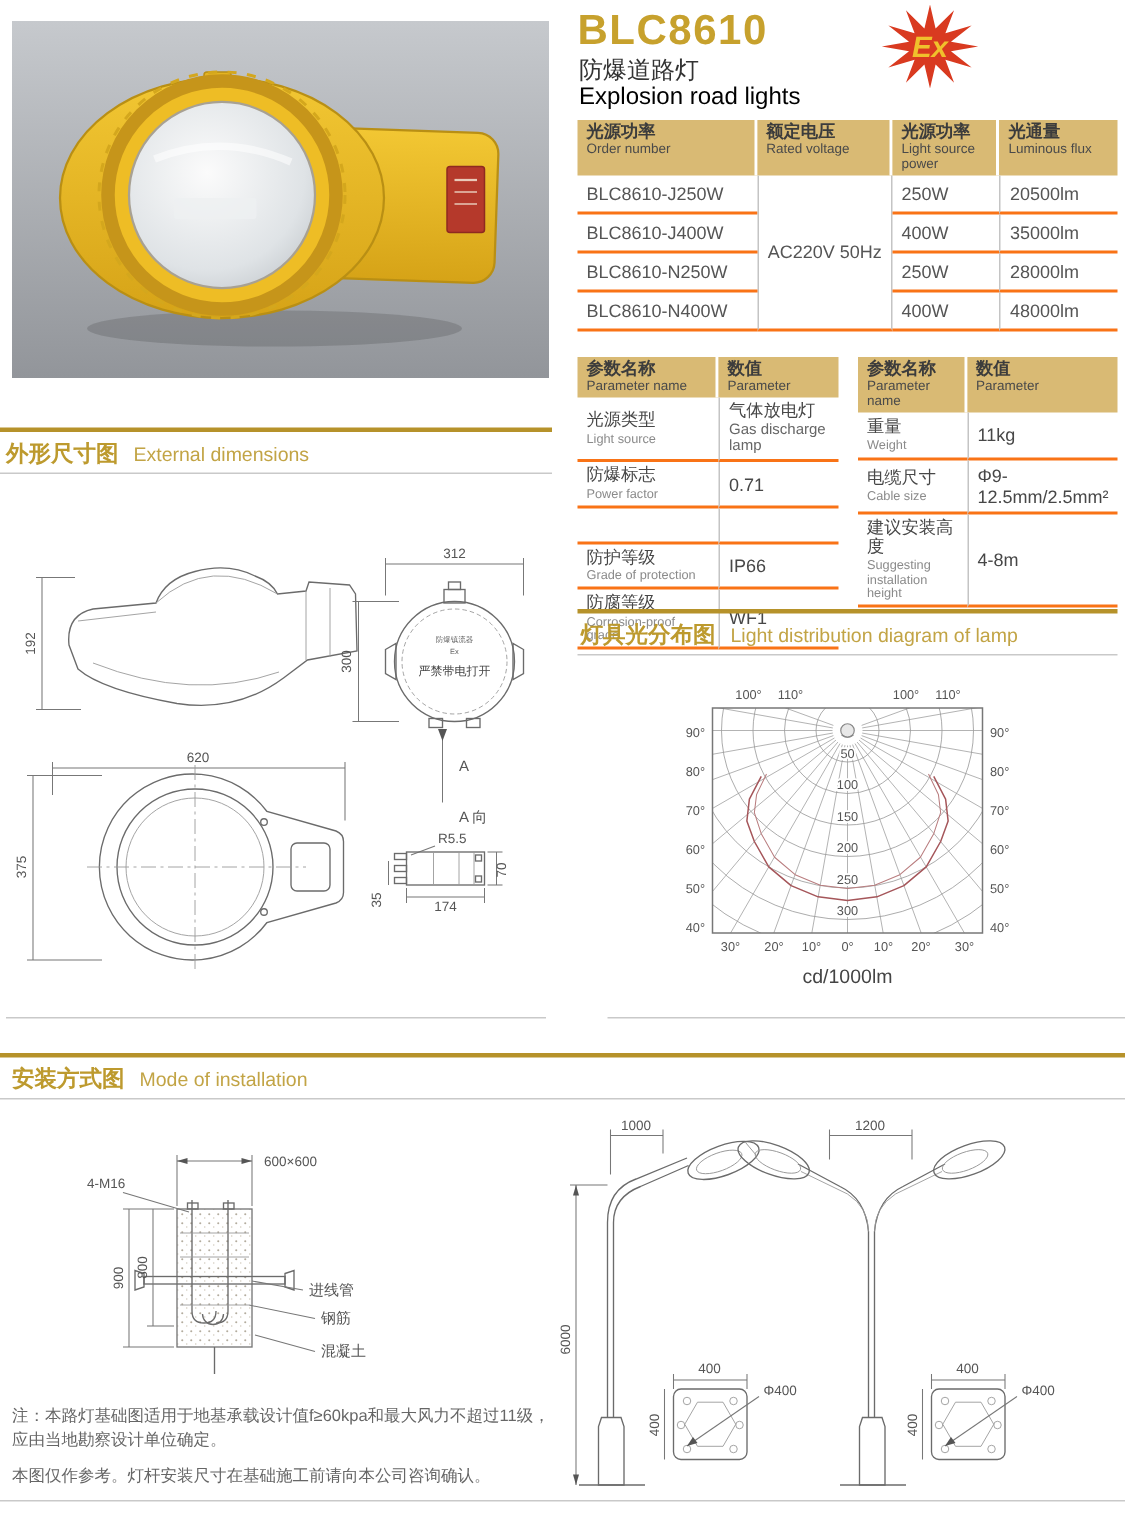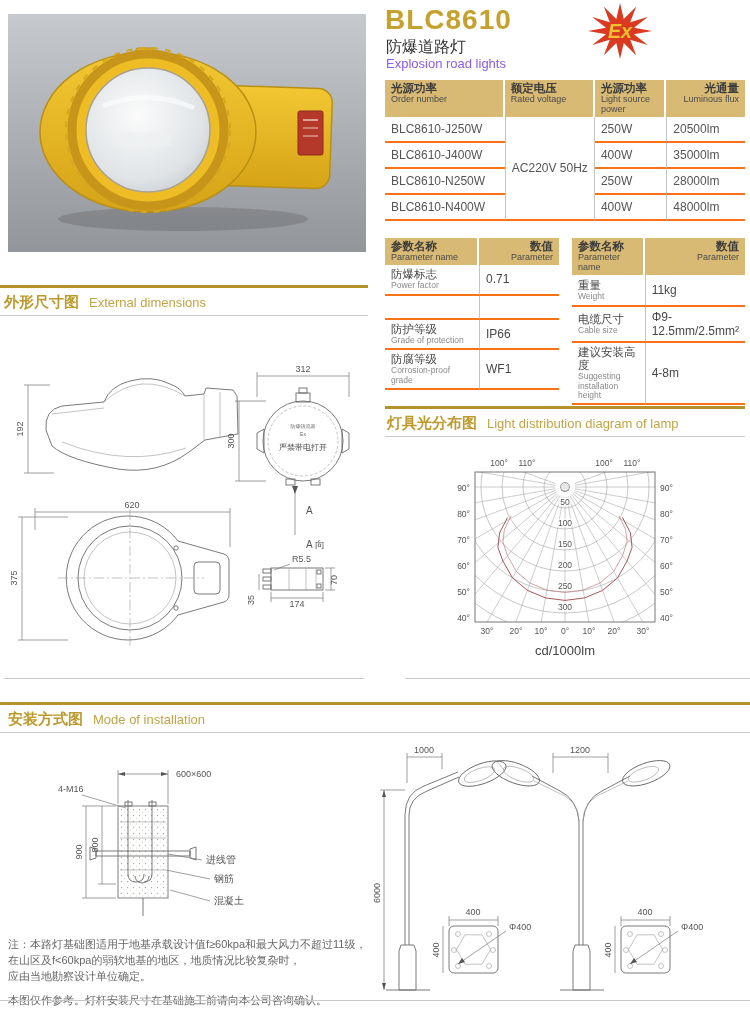--- a/index.html
+++ b/index.html
@@ -3,36 +3,36 @@
 <meta charset="utf-8">
 <style>
   html,body{margin:0;padding:0;background:#fff;}
   #page{position:relative;width:750px;height:1015px;background:#fff;overflow:hidden;
         font-family:"Liberation Sans","DejaVu Sans",sans-serif;color:#444;}
   .abs{position:absolute;}
 
   
   #model{left:385px;top:4px;font-size:28px;font-weight:bold;color:#c7a12d;letter-spacing:1px;}
   #sub-zh{left:386px;top:37px;font-size:16px;color:#333;}
-  #sub-en{left:386px;top:56px;font-size:13px;color:#8b5cf6;}
+  #sub-en{left:386px;top:56px;font-size:16px;color:#000000;}
 
   
   #photo{left:8px;top:14px;width:358px;height:238px;}
 
   
   .sec .bar{height:3px;background:#b6922a;}
   .sec .titles{padding:5px 0 3px 2px;white-space:nowrap;}
   .sec .zh{font-size:15px;font-weight:bold;color:#bd9a2e;margin-right:10px;}
   .sec .en{font-size:13px;color:#c2a445;}
   .thinline{height:1px;background:#c9c9c9;}
 
   
   table{border-collapse:separate;border-spacing:0;}
   th{background:#d9ba74;text-align:left;padding:2px 6px;border-right:2px solid #fff;vertical-align:top;}
-  th:last-child{border-right:none;text-align:right;}
+  th:last-child{border-right:none;}
   .hzh{display:block;font-size:11.5px;font-weight:bold;color:#3c3c3c;line-height:1.15;}
   .hen{display:block;font-size:9px;font-weight:normal;color:#4a4a4a;line-height:1.1;}
   td{font-size:12px;color:#555;padding:3px 6px;vertical-align:middle;}
   .bb{border-bottom:2px solid #f97316;}
   .bl{border-left:1px solid #c4c4c4;}
   .br{border-right:1px solid #c4c4c4;}
   #order-table{left:385px;top:80px;width:360px;}
   #order-table td{height:18px;}
   #order-table .volt{text-align:center;}
   .tech{position:absolute;top:238px;}
@@ -158,20 +158,30 @@
             <span class="hzh">参数名称</span>
             <span class="hen">Parameter name</span>
           </th>
       <th>
             <span class="hzh">数值</span>
             <span class="hen">Parameter</span>
           </th>
     </tr>
       </thead>
     <tbody>
+      <tr>
+        <td class="bb">
+            <span class="pzh">光源类型</span>
+            <span class="pen">Light source</span>
+          </td>
+        <td class="bb bl">
+            <span class="pzh">气体放电灯</span>
+            <span class="pen" style="font-size:10px;color:#666">Gas discharge lamp</span>
+          </td>
+      </tr>
       <tr>
         <td class="bb">
             <span class="pzh">防爆标志</span>
             <span class="pen">Power factor</span>
           </td>
         <td class="bb bl pval">0.71</td>
       </tr>
       <tr>
           <td class="bb" style="height:16px"></td>
           <td class="bb bl"></td>
@@ -534,21 +544,20 @@
           <circle class="cadthin" cx="315" cy="223" r="2.5"></circle>
         <line class="dimline" x1="332" y1="188" x2="284" y2="221"></line>
         <polygon fill="#555" points="284,221 291,219 288,215"></polygon>
         <text class="dimtxt" x="335" y="187">Φ400</text>
       </g>
     </svg>
   </div>
 
   <div class="abs" id="notes">
     <div>注：本路灯基础图适用于地基承载设计值f≥60kpa和最大风力不超过11级，</div>
-    <div>在山区及f&lt;60kpa的弱软地基的地区，地质情况比较复杂时，</div>
     <div>应由当地勘察设计单位确定。</div>
     <div class="gap"></div>
     <div>本图仅作参考。灯杆安装尺寸在基础施工前请向本公司咨询确认。</div>
   </div>
 
   <div class="abs thinline" style="left:0;top:1000px;width:750px;"></div>
 
 </div>
 
 </body></html>

